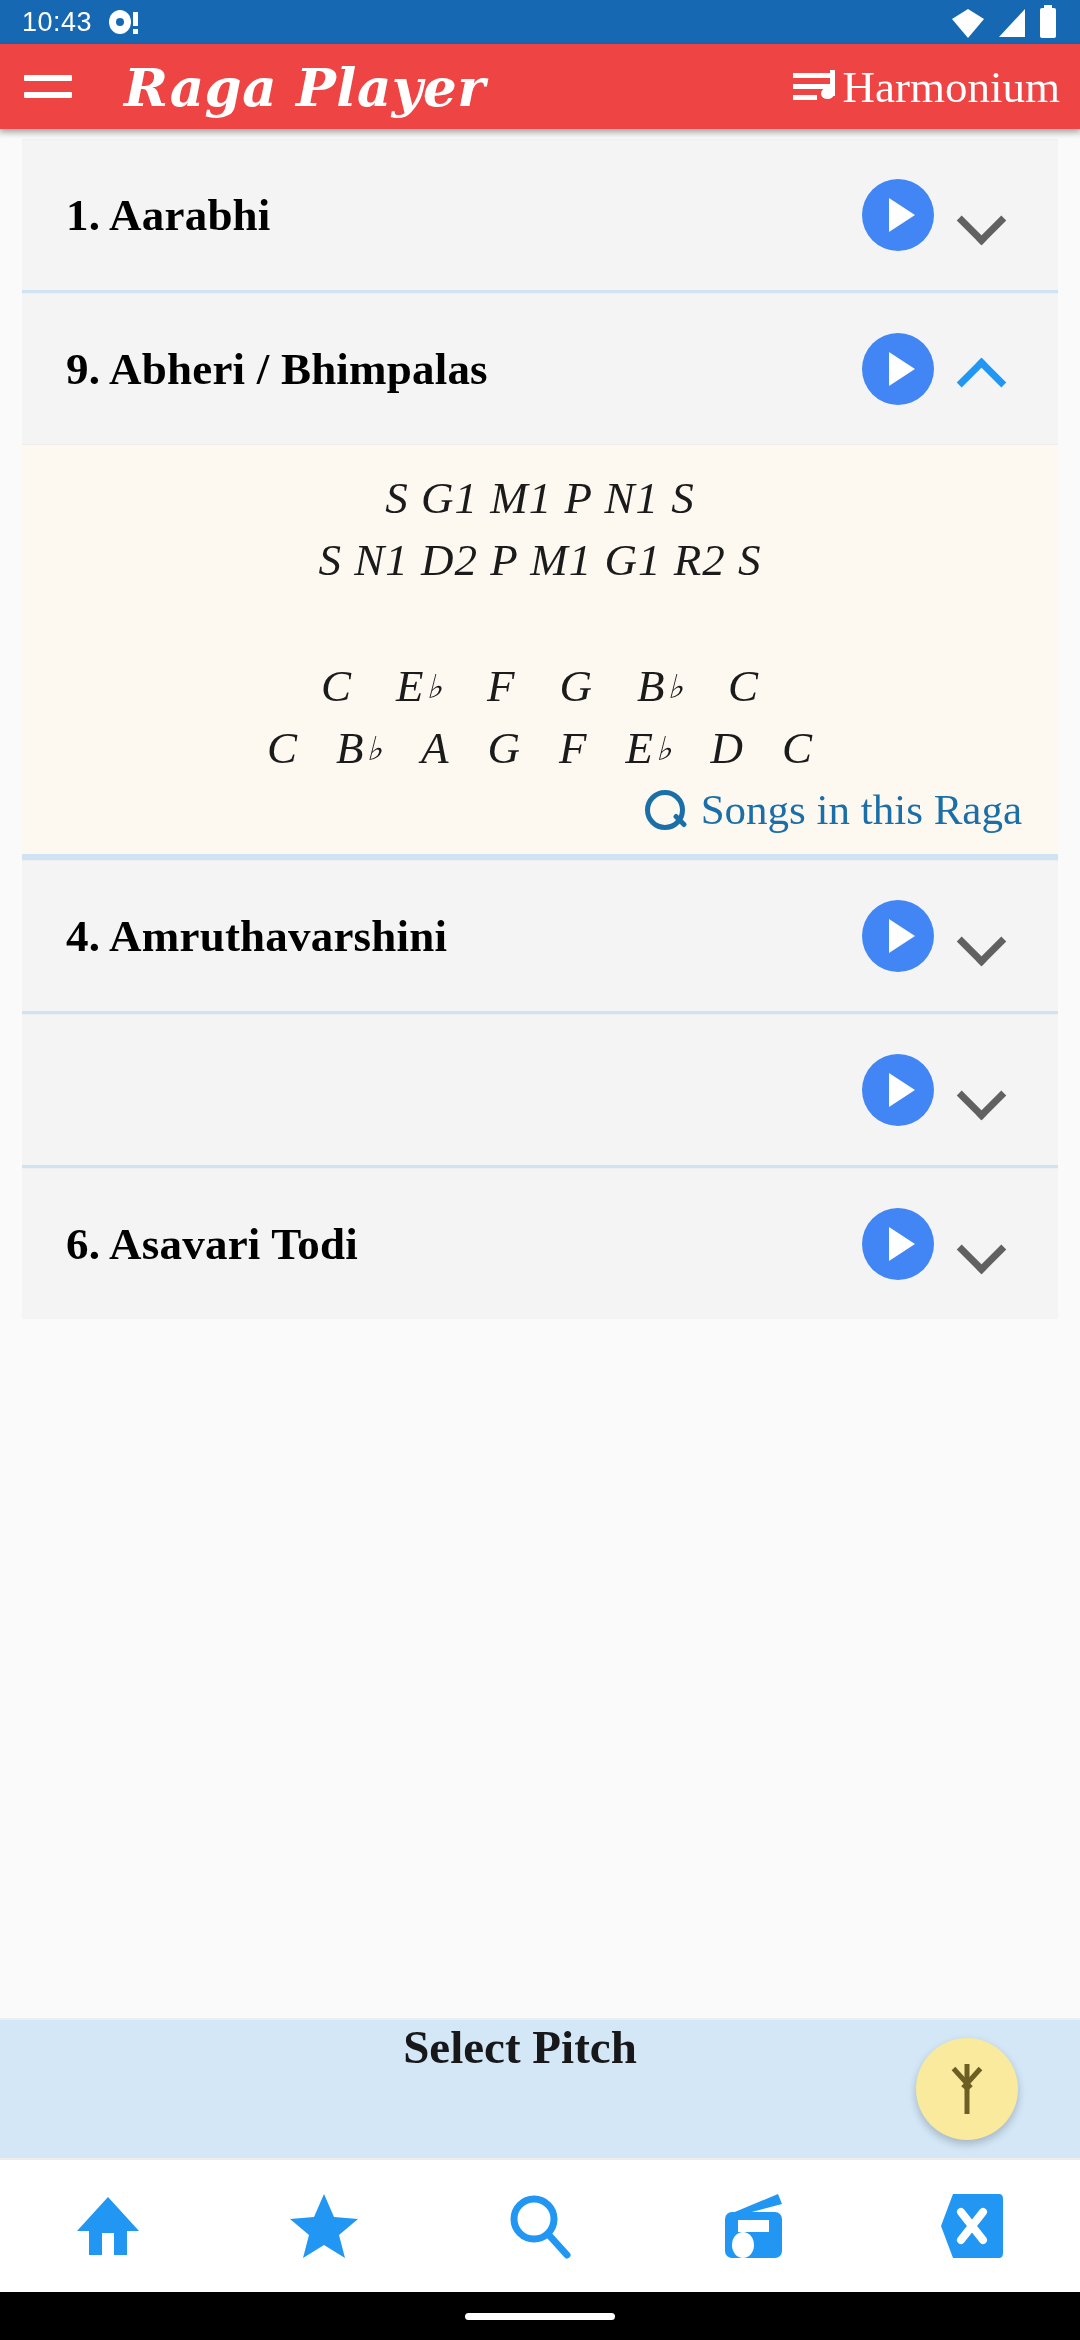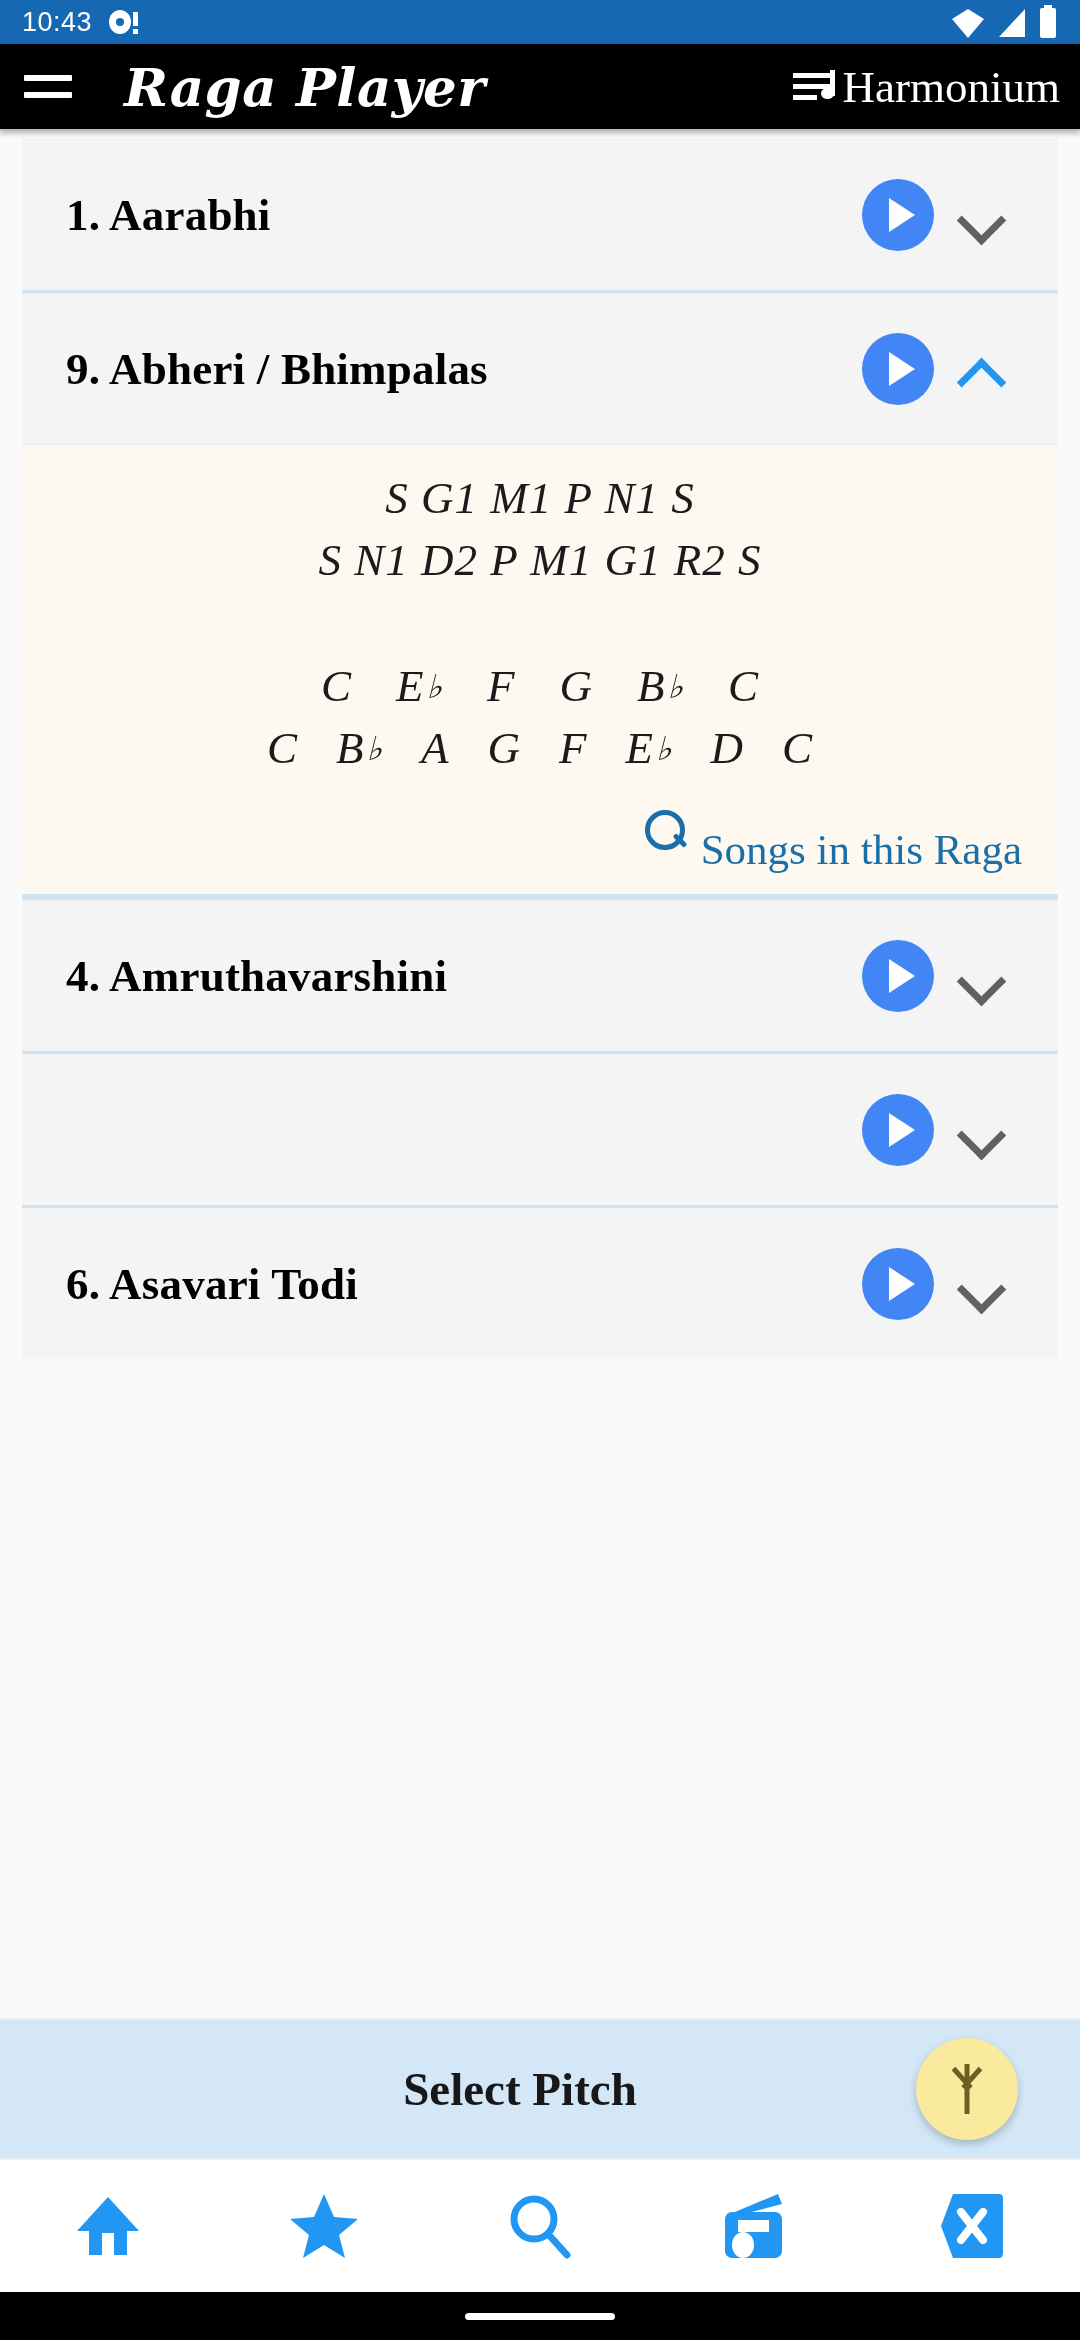--- a/index.html
+++ b/index.html
@@ -17,21 +17,21 @@
     display:flex; align-items:center; padding:0 22px;
     font-family:"Liberation Sans", sans-serif;
   }
   .sb-time{ font-size:27px; letter-spacing:.5px; }
   .sb-left-icons{ display:flex; align-items:center; gap:6px; margin-left:16px;}
   .sb-spacer{ flex:1; }
   .sb-right{ display:flex; align-items:flex-end; gap:9px; }
 
   
   .appbar{
-    height:85px; background:#000000; color:#fff;
+    height:85px; background:#ef4444; color:#fff;
     display:flex; align-items:center; padding:0 20px;
     position:relative; z-index:5;
     box-shadow:0 3px 6px rgba(0,0,0,.28);
   }
   .hamburger{ width:56px; height:46px; display:flex; flex-direction:column;
     justify-content:center; gap:11px; padding-left:4px; }
   .hamburger span{ display:block; height:6px; background:#fff; border-radius:1px; }
   .hamburger span:nth-child(1){ width:48px; }
   .hamburger span:nth-child(2){ width:48px; }
   .apptitle{
@@ -118,38 +118,37 @@
   .gap{ height:72px; }
   .wnote{ display:inline-block; }
   .flat{ font-size:33px; vertical-align:0.10em; margin-left:2px;}
   .songs-link{
     display:flex; align-items:center; justify-content:flex-end;
     gap:16px; padding:10px 36px 6px 0; color:#1b6fa8;
   }
   .songs-text{
     font-family:"Liberation Serif", serif; font-size:43px; color:#1b6fa8;
     white-space:nowrap;
-    margin-top:40px;
   }
   .mag{
     width:40px; height:40px; position:relative; flex:0 0 auto;
   }
   .mag:before{
     content:""; position:absolute; left:0; top:0; width:30px; height:30px;
     border:5px solid #1b6fa8; border-radius:50%;
   }
   .mag:after{
     content:""; position:absolute; left:27px; top:28px; width:16px; height:5px;
     background:#1b6fa8; transform:rotate(45deg); border-radius:2px;
   }
 
   
   .pitchbar{
     position:absolute; left:0; right:0; bottom:182px; height:140px;
-    background:#d3e7f7; display:flex; align-items:center; justify-content:center;
+    background:#d3e7f7; display:flex; justify-content:center;
     border-top:2px solid #e9eef2;
     margin-top:46px;
   }
   .pitchbar .label{
     font-family:"Liberation Serif", serif; font-weight:bold;
     font-size:47px; color:#18181a; margin-left:-40px;
   }
   .fab{
     position:absolute; right:62px; top:18px;
     width:102px; height:102px; border-radius:50%;

